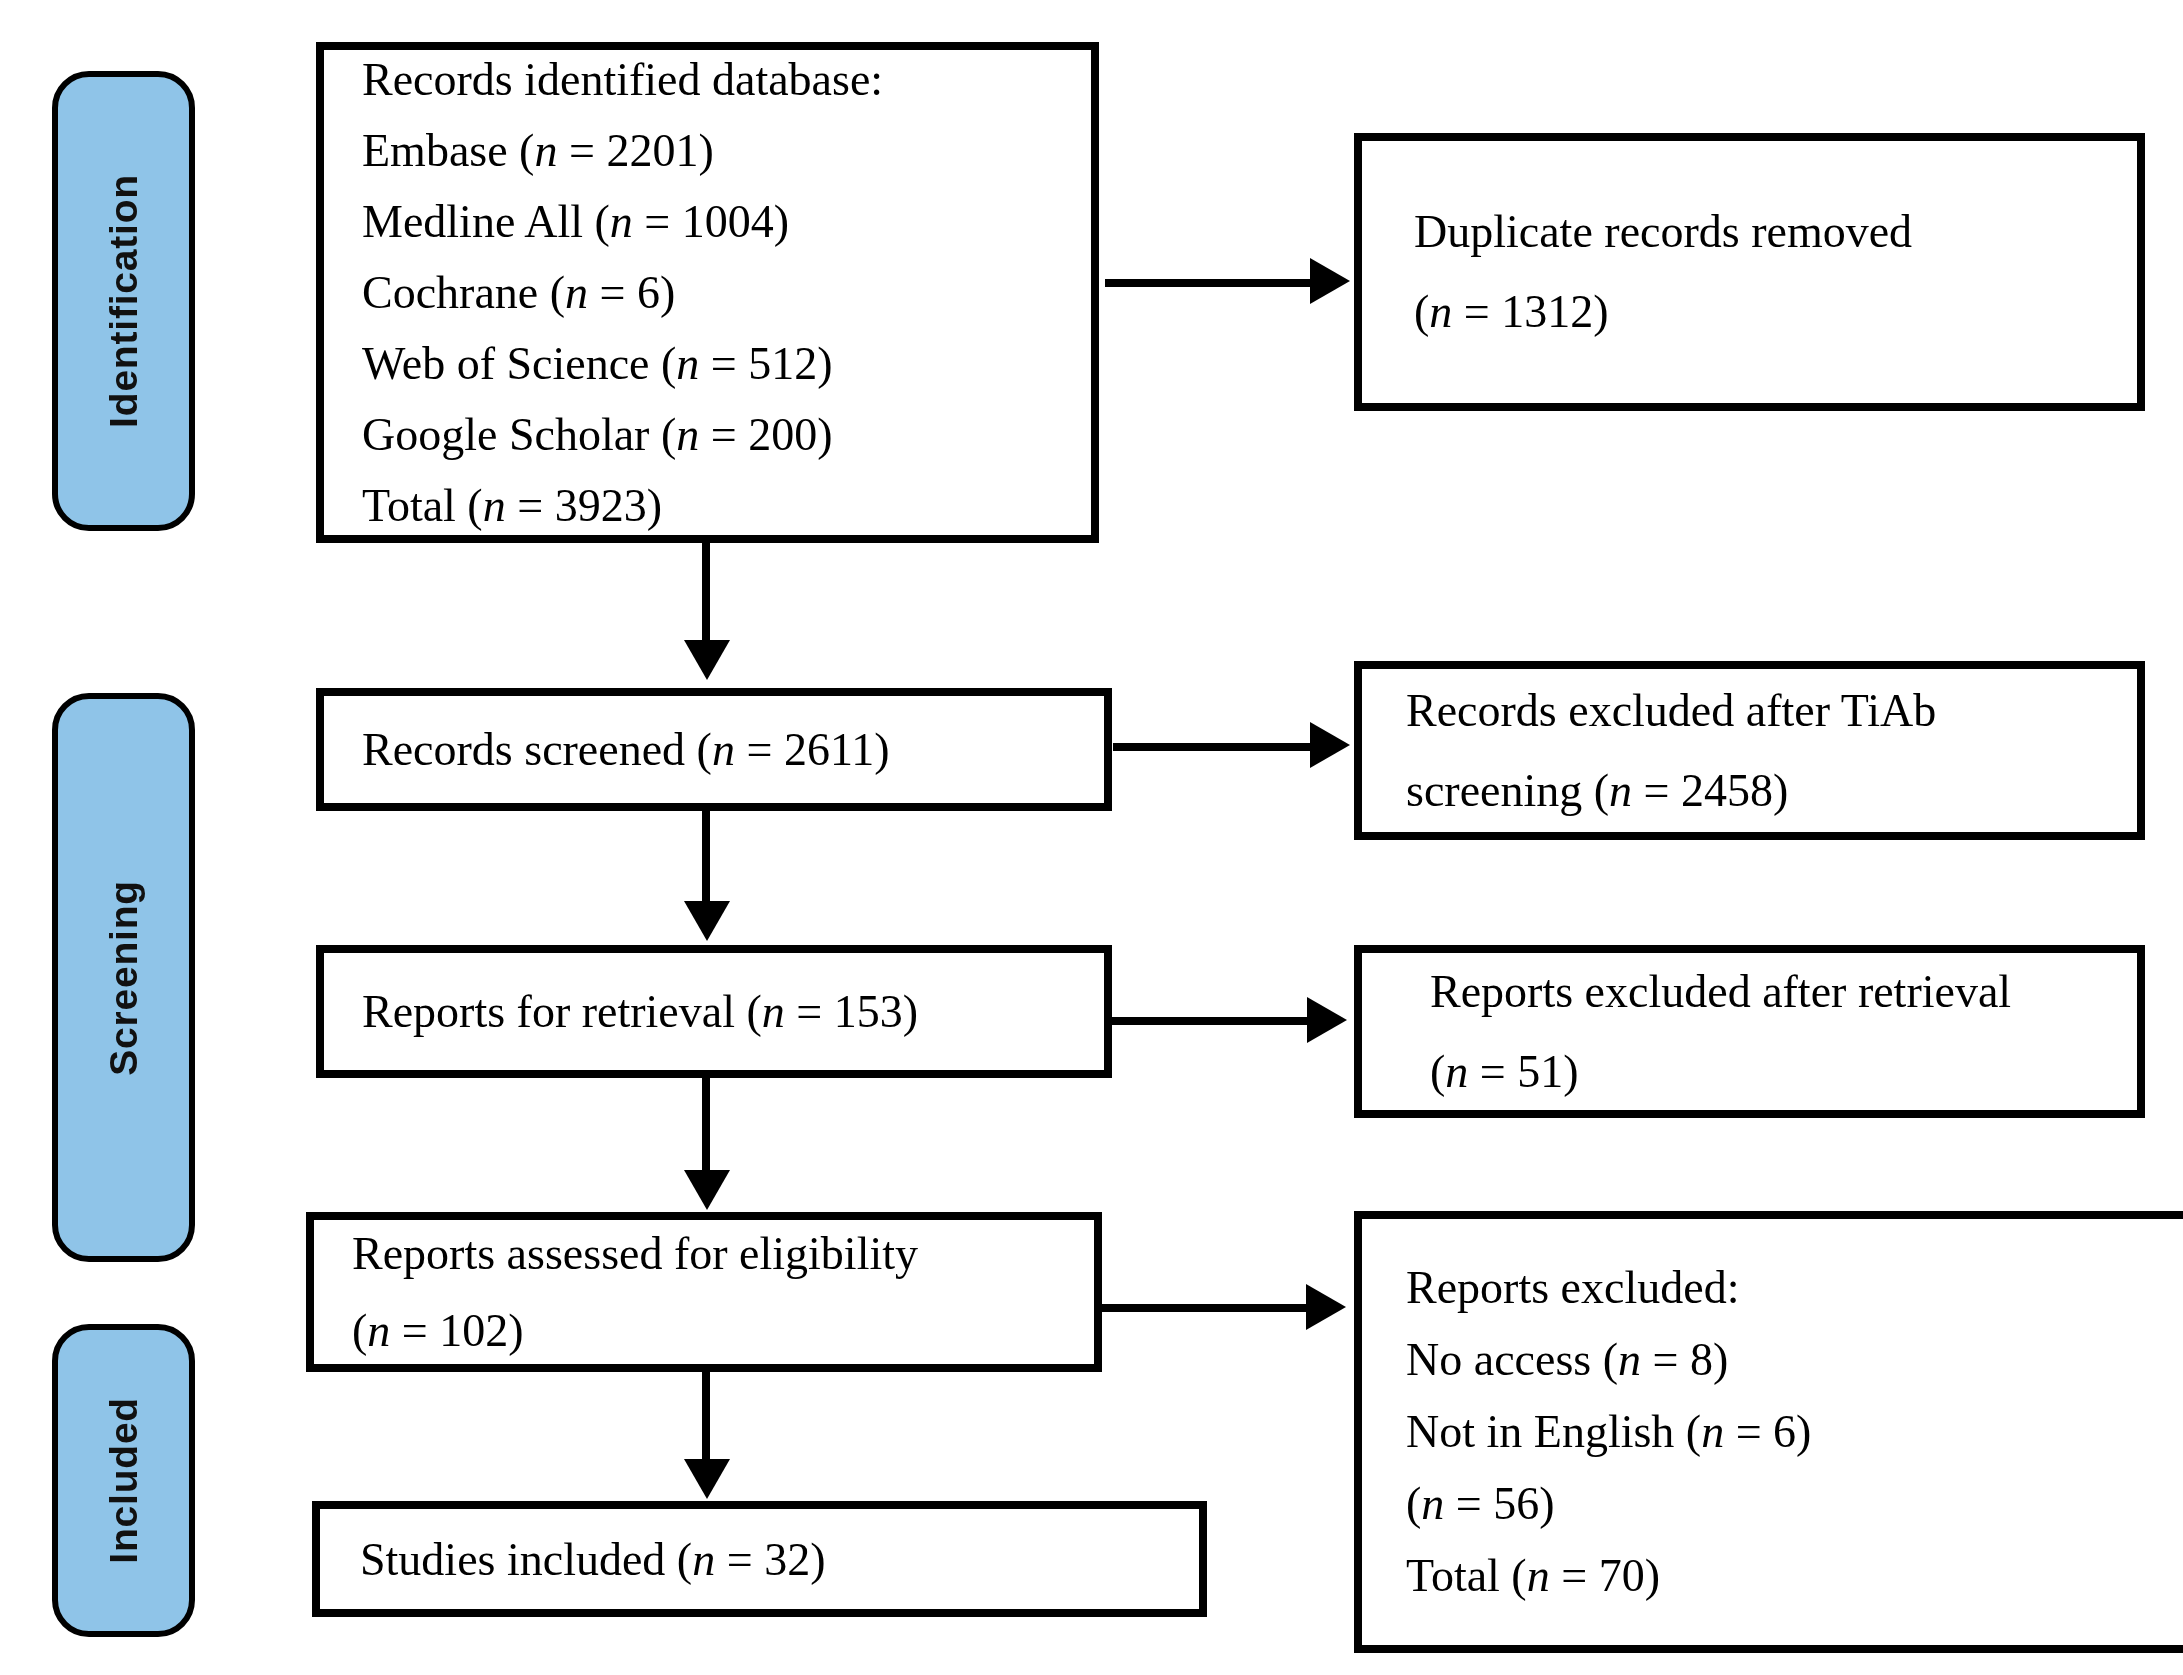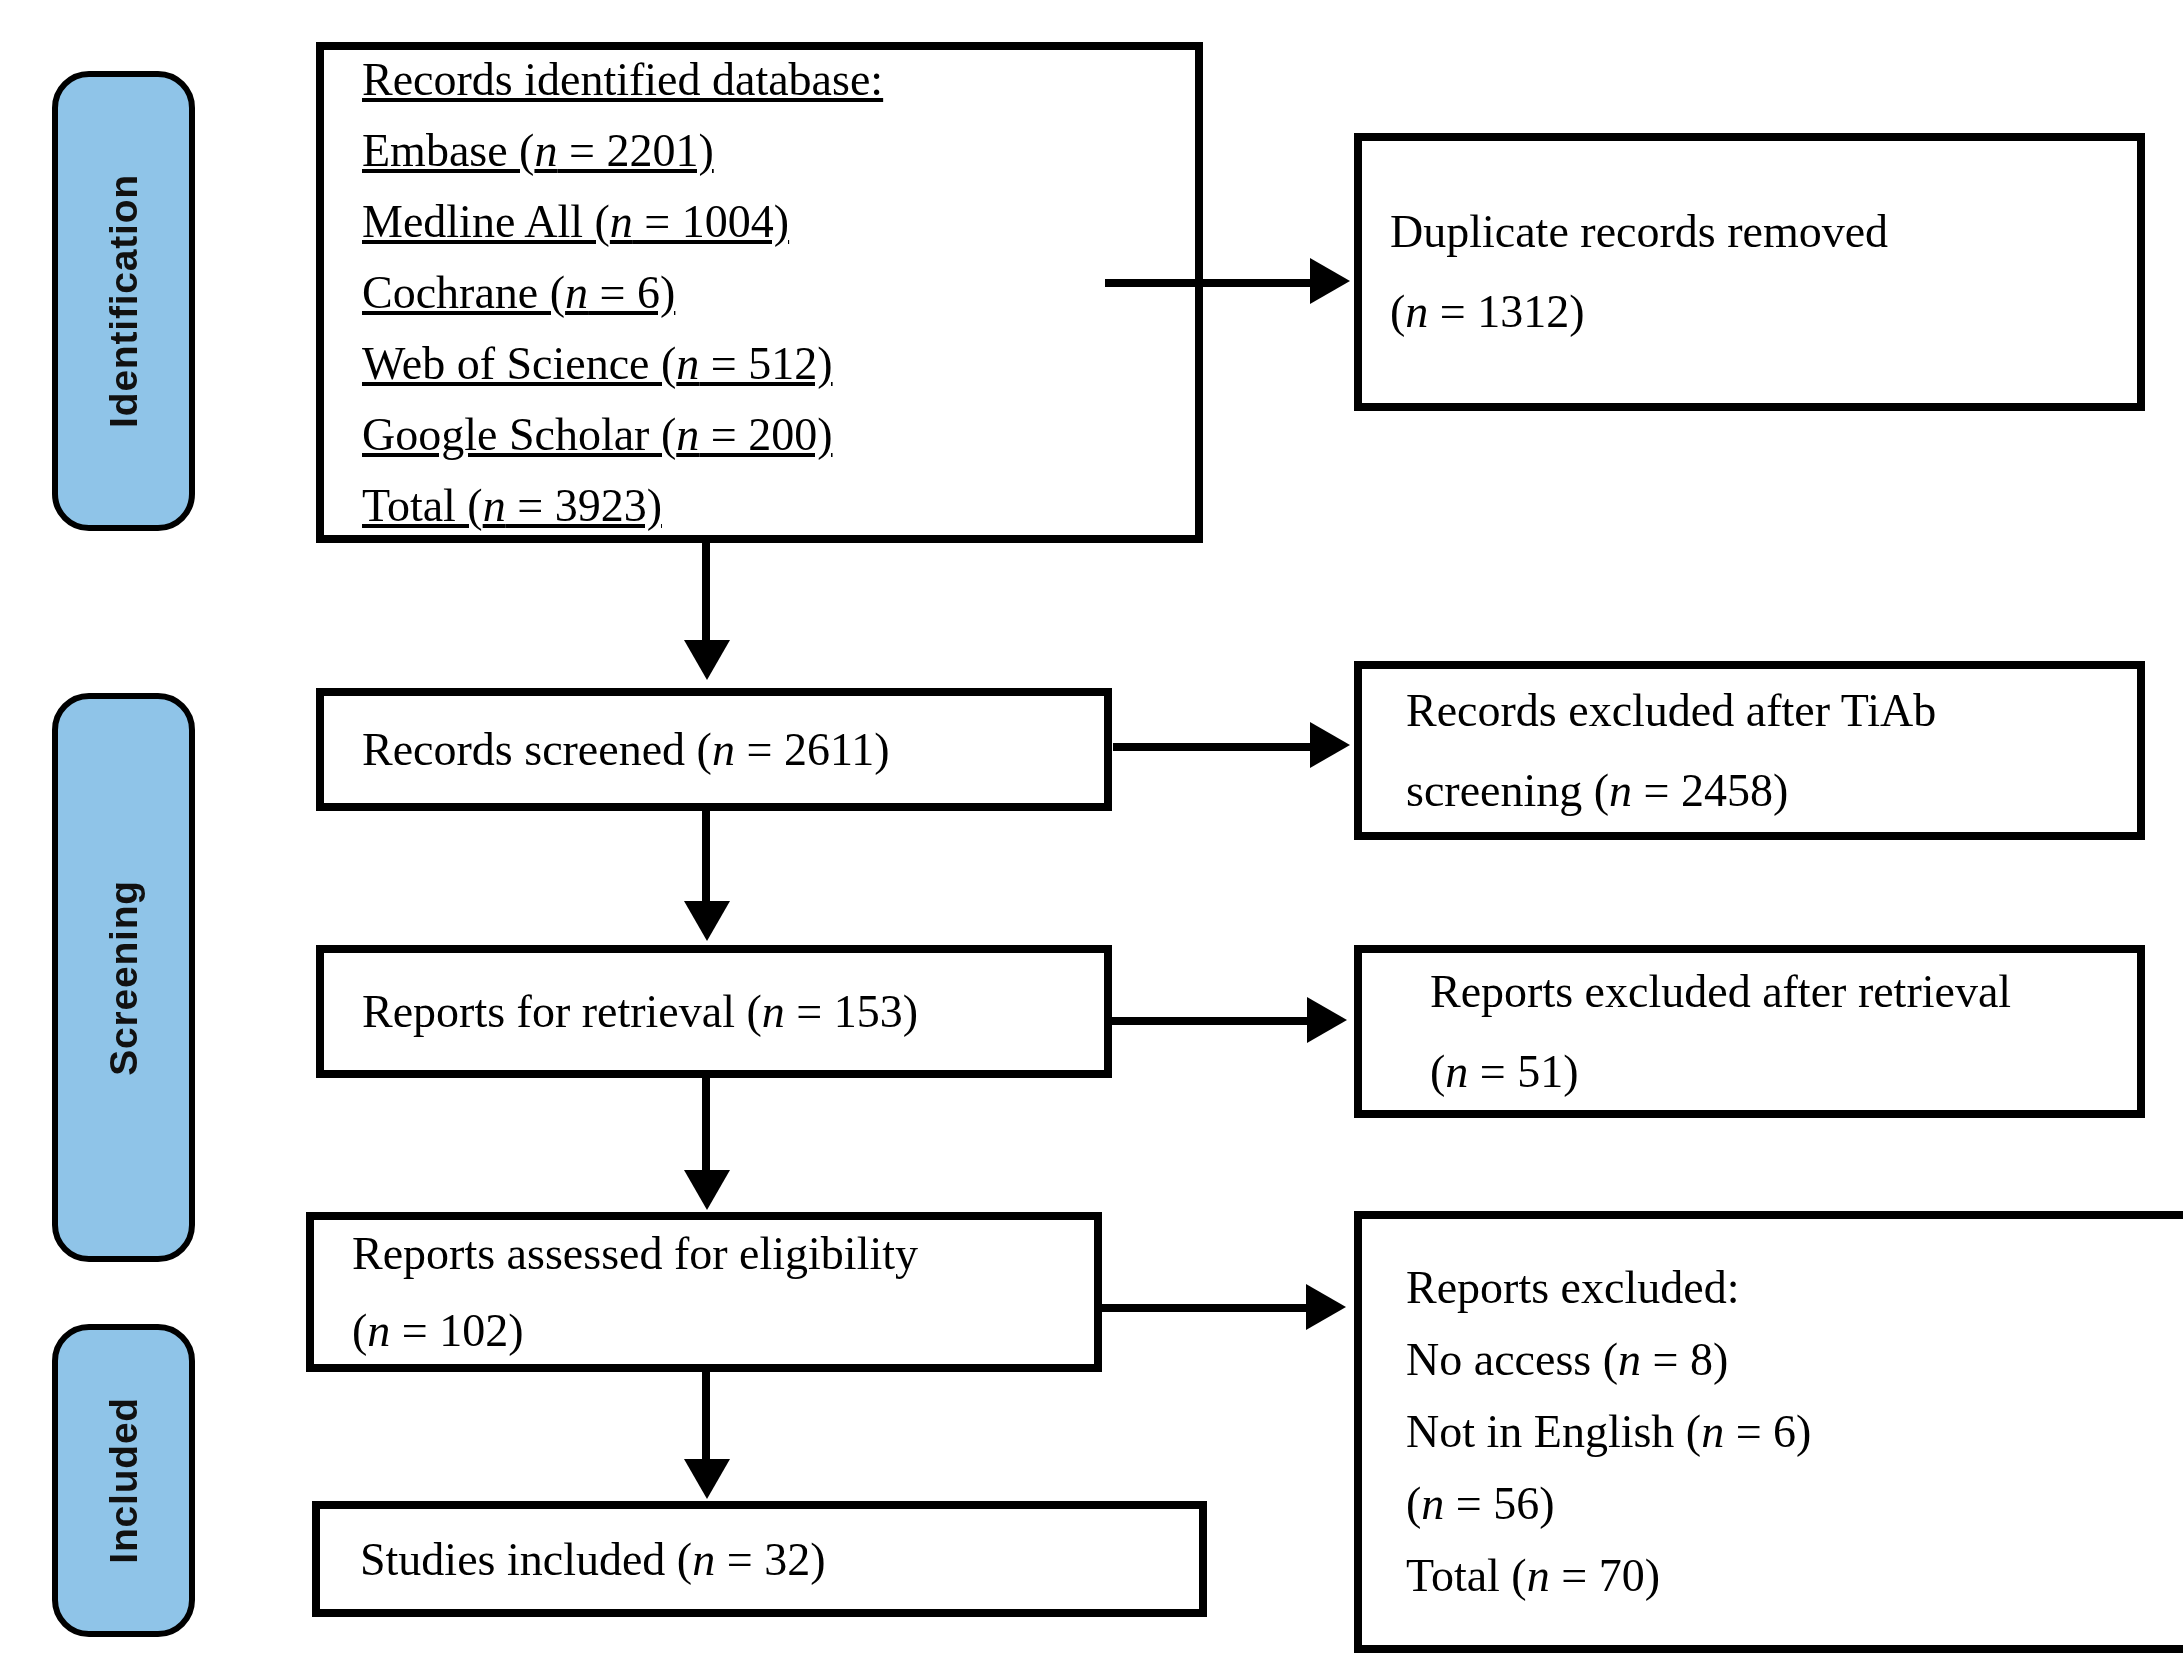--- a/index.html
+++ b/index.html
@@ -41,24 +41,24 @@
     background:#fff;
     border:8.4px solid #000;
     box-sizing:border-box;
     display:flex;flex-direction:column;justify-content:center;
     color:#000;
     font-size:46px;
   }
   .box .line{white-space:nowrap;}
   .box .line i{font-style:italic;}
 
-  #box-identified{left:316px;top:42px;width:887px;height:501px;padding-left:38px;text-decoration:underline;}
+  #box-identified{left:316px;top:42px;width:783px;height:501px;padding-left:38px;}
   #box-identified .line{line-height:71px;}
 
-  #box-duplicates{left:1354px;top:133px;width:791px;height:278px;padding-left:28px;}
+  #box-duplicates{left:1354px;top:133px;width:791px;height:278px;padding-left:52px;}
   #box-duplicates .line{line-height:80px;}
 
   #box-screened{left:316px;top:688px;width:796px;height:123px;padding-left:38px;}
   #box-screened .line{line-height:51px;}
 
   #box-tiab{left:1354px;top:661px;width:791px;height:179px;padding-left:44px;}
   #box-tiab .line{line-height:80px;}
 
   #box-retrieval{left:316px;top:945px;width:796px;height:133px;padding-left:38px;}
   #box-retrieval .line{line-height:51px;}

